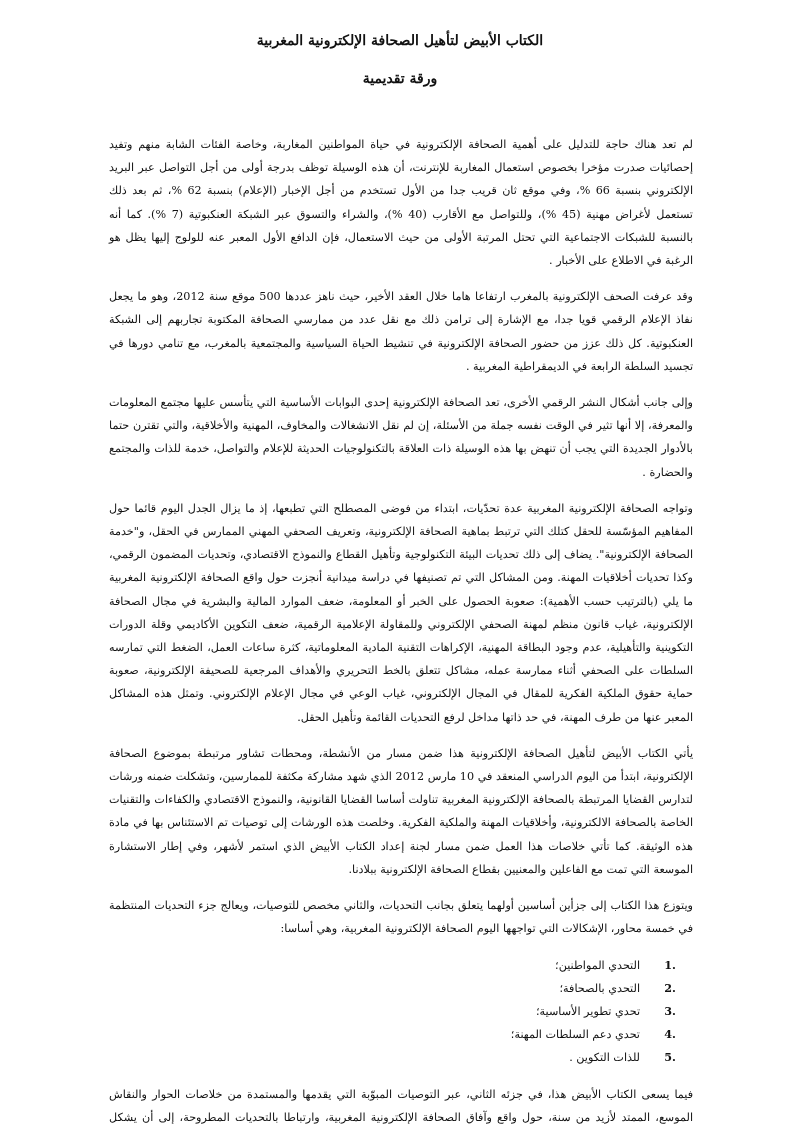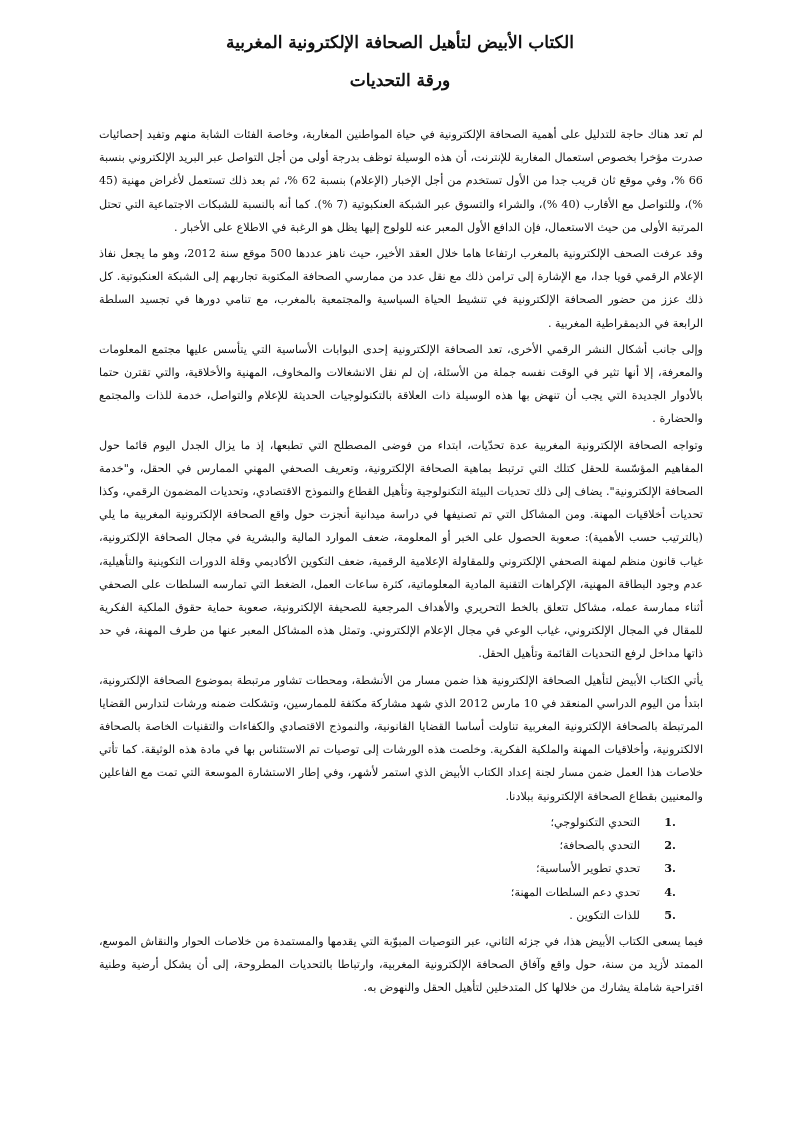--- a/index.html
+++ b/index.html
@@ -4,52 +4,53 @@
 <style>
   html, body { margin: 0; padding: 0; background: #ffffff; }
   body { width: 800px; height: 1131px; overflow: hidden; position: relative; }
   .page {
     position: absolute; left: 0; top: 0; width: 800px; height: 1131px;
     background: #ffffff; color: #111111;
     font-family: "DejaVu Serif", "Liberation Serif", serif;
   }
   .title {
     position: absolute; left: 0; width: 800px; text-align: center;
-    font-weight: bold; font-size: 17px; direction: rtl; line-height: 1.2;
+    font-weight: bold; font-size: 14px; direction: rtl; line-height: 1.2;
   }
   .title.t1 { top: 32px; }
   .title.t2 { top: 70px; }
   .body {
     position: absolute; left: 96px; top: 120px; width: 610px;
     direction: rtl; text-align: justify; text-align-last: right;
     font-size: 11.2px; line-height: 23.2px;
   }
-  .body p { margin: 3px; }
+  .body p { margin: 13px; }
   .list { margin: 0; padding: 0; list-style: none; }
   .list li { padding-right: 30px; display: flex; flex-direction: row; }
   .list .num { width: 36px; font-weight: bold; display: inline-block; text-align: right; direction: ltr; unicode-bidi: isolate; }
 </style>
 </head>
 <body>
 
 <div class="page">
   <div class="title t1">الكتاب الأبيض لتأهيل الصحافة الإلكترونية المغربية</div>
-  <div class="title t2">ورقة التحديات</div>
+  <div class="title t2">ورقة تقديمية</div>
 
   <div class="body">
     <p>لم تعد هناك حاجة للتدليل على أهمية الصحافة الإلكترونية في حياة المواطنين المغاربة، وخاصة الفئات الشابة منهم وتفيد إحصائيات صدرت مؤخرا بخصوص استعمال المغاربة للإنترنت، أن هذه الوسيلة توظف بدرجة أولى من أجل التواصل عبر البريد الإلكتروني بنسبة 66 %، وفي موقع ثان قريب جدا من الأول تستخدم من أجل الإخبار (الإعلام) بنسبة 62 %، ثم بعد ذلك تستعمل لأغراض مهنية (45 %)، وللتواصل مع الأقارب (40 %)، والشراء والتسوق عبر الشبكة العنكبوتية (7 %). كما أنه بالنسبة للشبكات الاجتماعية التي تحتل المرتبة الأولى من حيث الاستعمال، فإن الدافع الأول المعبر عنه للولوج إليها يظل هو الرغبة في الاطلاع على الأخبار .</p>
     <p>وقد عرفت الصحف الإلكترونية بالمغرب ارتفاعا هاما خلال العقد الأخير، حيث ناهز عددها 500 موقع سنة 2012، وهو ما يجعل نفاذ الإعلام الرقمي قويا جدا، مع الإشارة إلى ترامن ذلك مع نقل عدد من ممارسي الصحافة المكتوبة تجاربهم إلى الشبكة العنكبوتية. كل ذلك عزز من حضور الصحافة الإلكترونية في تنشيط الحياة السياسية والمجتمعية بالمغرب، مع تنامي دورها في تجسيد السلطة الرابعة في الديمقراطية المغربية .</p>
     <p>وإلى جانب أشكال النشر الرقمي الأخرى، تعد الصحافة الإلكترونية إحدى البوابات الأساسية التي يتأسس عليها مجتمع المعلومات والمعرفة، إلا أنها تثير في الوقت نفسه جملة من الأسئلة، إن لم نقل الانشغالات والمخاوف، المهنية والأخلاقية، والتي تقترن حتما بالأدوار الجديدة التي يجب أن تنهض بها هذه الوسيلة ذات العلاقة بالتكنولوجيات الحديثة للإعلام والتواصل، خدمة للذات والمجتمع والحضارة .</p>
     <p>وتواجه الصحافة الإلكترونية المغربية عدة تحدّيات، ابتداء من فوضى المصطلح التي تطبعها، إذ ما يزال الجدل اليوم قائما حول المفاهيم المؤسّسة للحقل كتلك التي ترتبط بماهية الصحافة الإلكترونية، وتعريف الصحفي المهني الممارس في الحقل، و"خدمة الصحافة الإلكترونية". يضاف إلى ذلك تحديات البيئة التكنولوجية وتأهيل القطاع والنموذج الاقتصادي، وتحديات المضمون الرقمي، وكذا تحديات أخلاقيات المهنة. ومن المشاكل التي تم تصنيفها في دراسة ميدانية أنجزت حول واقع الصحافة الإلكترونية المغربية ما يلي (بالترتيب حسب الأهمية): صعوبة الحصول على الخبر أو المعلومة، ضعف الموارد المالية والبشرية في مجال الصحافة الإلكترونية، غياب قانون منظم لمهنة الصحفي الإلكتروني وللمقاولة الإعلامية الرقمية، ضعف التكوين الأكاديمي وقلة الدورات التكوينية والتأهيلية، عدم وجود البطاقة المهنية، الإكراهات التقنية المادية المعلوماتية، كثرة ساعات العمل، الضغط التي تمارسه السلطات على الصحفي أثناء ممارسة عمله، مشاكل تتعلق بالخط التحريري والأهداف المرجعية للصحيفة الإلكترونية، صعوبة حماية حقوق الملكية الفكرية للمقال في المجال الإلكتروني، غياب الوعي في مجال الإعلام الإلكتروني. وتمثل هذه المشاكل المعبر عنها من طرف المهنة، في حد ذاتها مداخل لرفع التحديات القائمة وتأهيل الحقل.</p>
     <p>يأتي الكتاب الأبيض لتأهيل الصحافة الإلكترونية هذا ضمن مسار من الأنشطة، ومحطات تشاور مرتبطة بموضوع الصحافة الإلكترونية، ابتدأ من اليوم الدراسي المنعقد في 10 مارس 2012 الذي شهد مشاركة مكثفة للممارسين، وتشكلت ضمنه ورشات لتدارس القضايا المرتبطة بالصحافة الإلكترونية المغربية تناولت أساسا القضايا القانونية، والنموذج الاقتصادي والكفاءات والتقنيات الخاصة بالصحافة الالكترونية، وأخلاقيات المهنة والملكية الفكرية. وخلصت هذه الورشات إلى توصيات تم الاستئناس بها في مادة هذه الوثيقة. كما تأتي خلاصات هذا العمل ضمن مسار لجنة إعداد الكتاب الأبيض الذي استمر لأشهر، وفي إطار الاستشارة الموسعة التي تمت مع الفاعلين والمعنيين بقطاع الصحافة الإلكترونية ببلادنا.</p>
+    <p>ويتوزع هذا الكتاب إلى جزأين أساسين أولهما يتعلق بجانب التحديات، والثاني مخصص للتوصيات، ويعالج جزء التحديات المنتظمة في خمسة محاور، الإشكالات التي تواجهها اليوم الصحافة الإلكترونية المغربية، وهي أساسا:</p>
 
     <ul class="list">
       <li>
           <span class="num">1.</span>
-          <span>التحدي التكنولوجي؛</span>
+          <span>التحدي المواطنين؛</span>
         </li>
       <li>
           <span class="num">2.</span>
           <span>التحدي بالصحافة؛</span>
         </li>
       <li>
           <span class="num">3.</span>
           <span>تحدي تطوير الأساسية؛</span>
         </li>
       <li>

